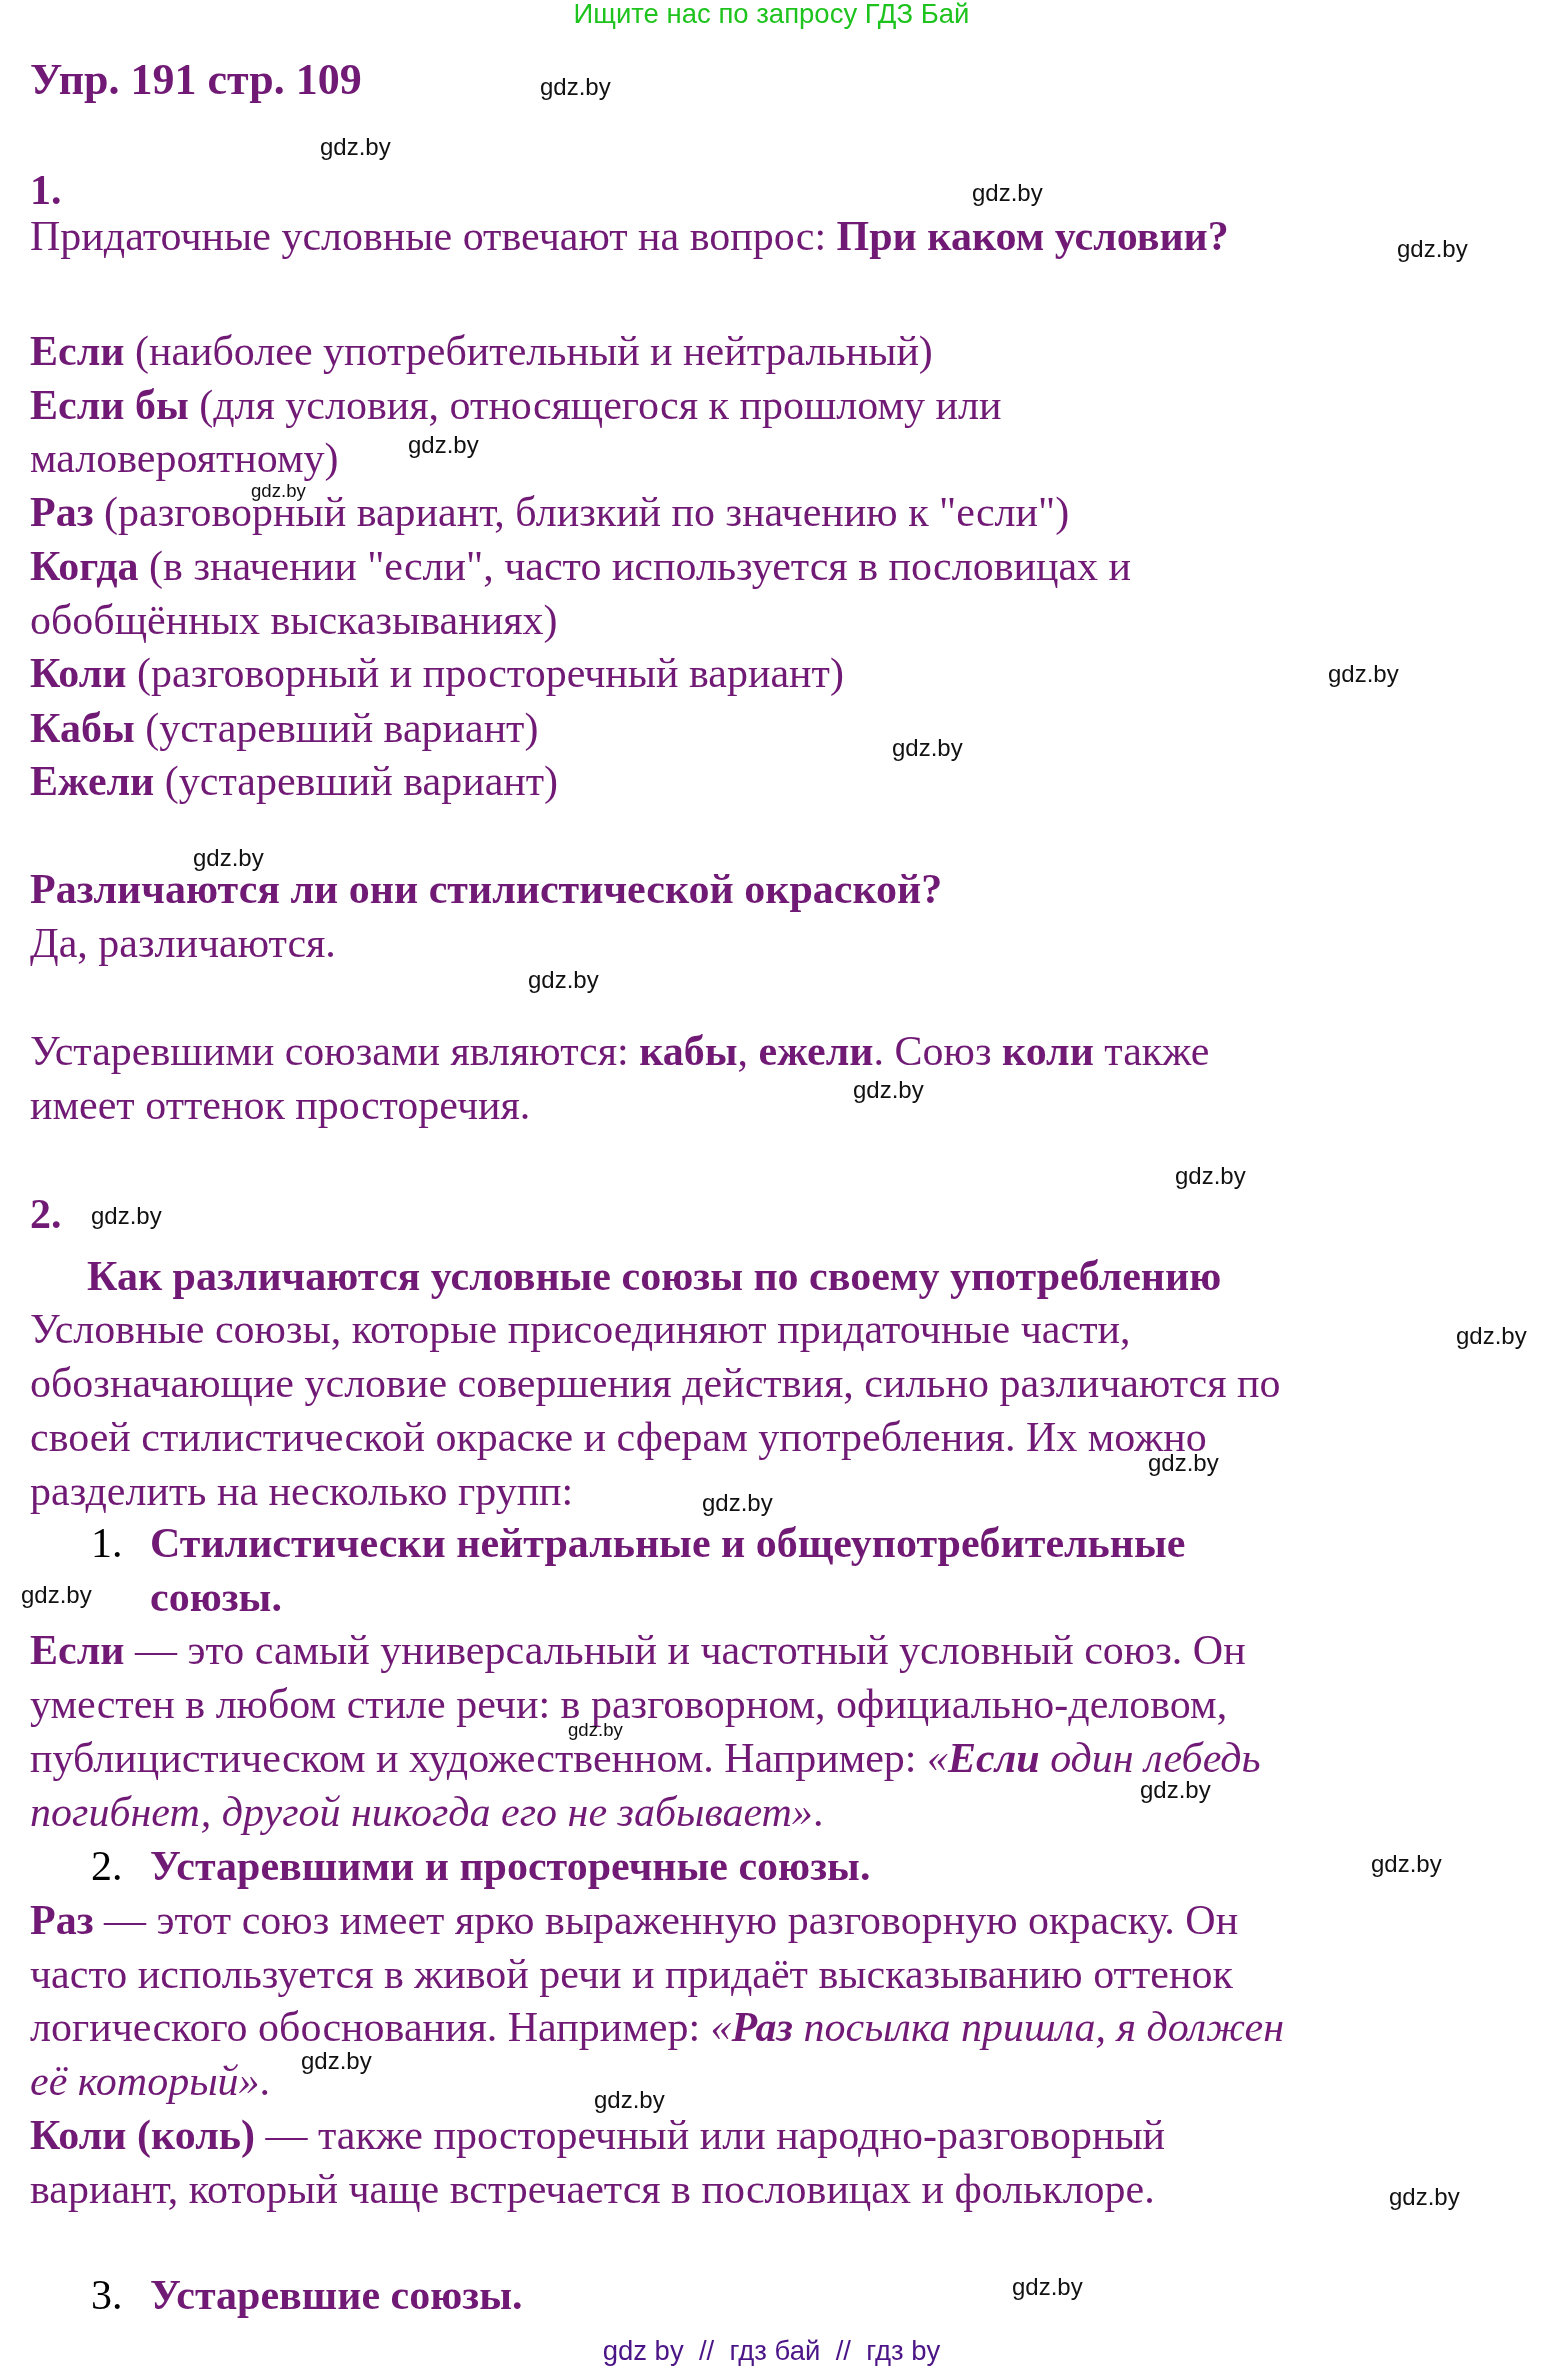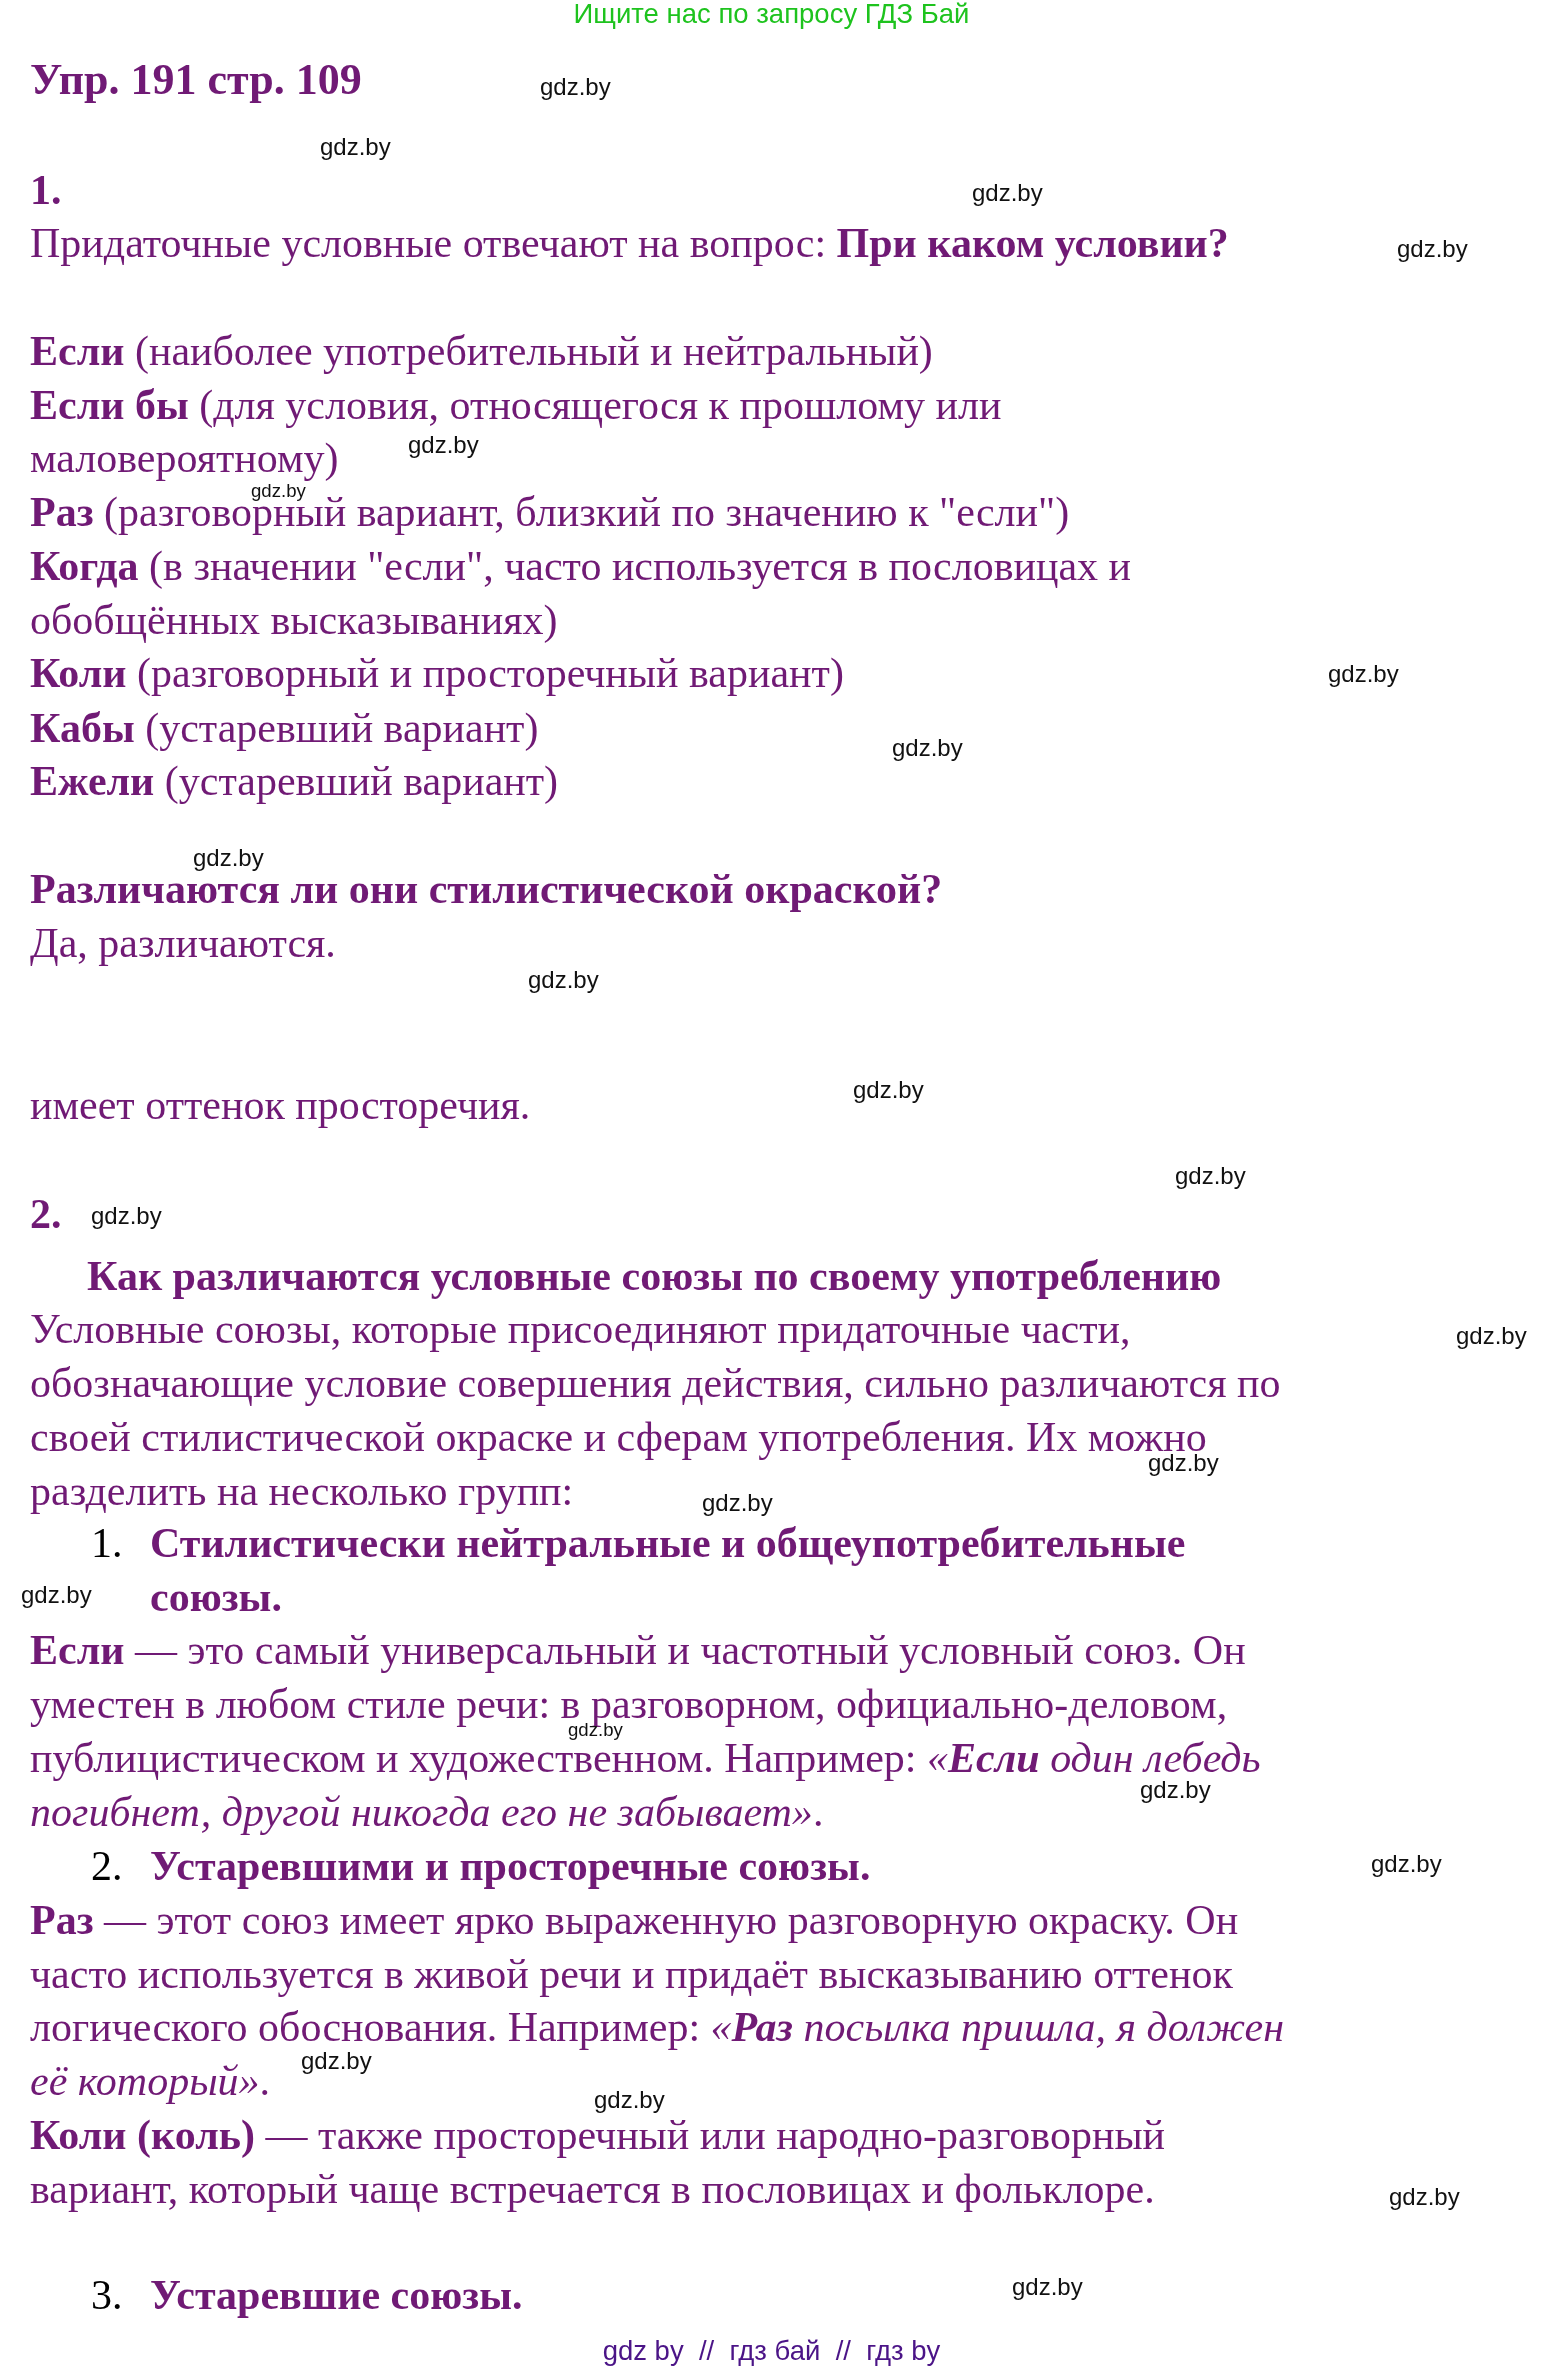--- a/index.html
+++ b/index.html
@@ -25,21 +25,21 @@
 <body>
 
 <div class="page">
 
   <div class="banner">Ищите нас по запросу ГДЗ Бай</div>
 
   <div class="ln title" style="top:55px;">Упр. 191  стр. 109</div>
 
   <div class="ln b" style="top:166px;">1.</div>
 
-  <div class="ln" style="top:219px;"><span>Придаточные условные отвечают на вопрос: </span><span class="b">При каком условии?</span></div>
+  <div class="ln" style="top:212px;"><span>Придаточные условные отвечают на вопрос: </span><span class="b">При каком условии?</span></div>
 
 
   <div class="ln" style="top:327px;"><span class="b">Если</span><span> (наиболее употребительный и нейтральный)</span></div>
 
   <div class="ln" style="top:381px;"><span class="b">Если бы</span><span> (для условия, относящегося к прошлому или</span></div>
   <div class="ln" style="top:434px;">маловероятному)</div>
 
   <div class="ln" style="top:488px;"><span class="b">Раз</span><span> (разговорный вариант, близкий по значению к "если")</span></div>
 
   <div class="ln" style="top:542px;"><span class="b">Когда</span><span> (в значении "если", часто используется в пословицах и</span></div>
@@ -47,20 +47,21 @@
 
   <div class="ln" style="top:649px;"><span class="b">Коли</span><span> (разговорный и просторечный вариант)</span></div>
 
   <div class="ln" style="top:704px;"><span class="b">Кабы</span><span> (устаревший вариант)</span></div>
 
   <div class="ln" style="top:757px;"><span class="b">Ежели</span><span> (устаревший вариант)</span></div>
 
   <div class="ln b" style="top:865px;">Различаются ли они стилистической окраской?</div>
   <div class="ln" style="top:919px;">Да, различаются.</div>
 
+  <div class="ln" style="top:1027px;"><span>Устаревшими союзами являются: </span><span class="b">кабы</span><span>, </span><span class="b">ежели</span><span>. Союз </span><span class="b">коли</span><span> также</span></div>
   <div class="ln" style="top:1081px;">имеет оттенок просторечия.</div>
 
   <div class="ln b" style="top:1190px;">2.</div>
   <div class="ln b" style="top:1252px; left:87px;">Как различаются условные союзы по своему употреблению</div>
 
   <div class="ln" style="top:1305px;">Условные союзы, которые присоединяют придаточные части,</div>
   <div class="ln" style="top:1359px;">обозначающие условие совершения действия, сильно различаются по</div>
   <div class="ln" style="top:1413px;">своей стилистической окраске и сферам употребления. Их можно</div>
   <div class="ln" style="top:1467px;">разделить на несколько групп:</div>
 

